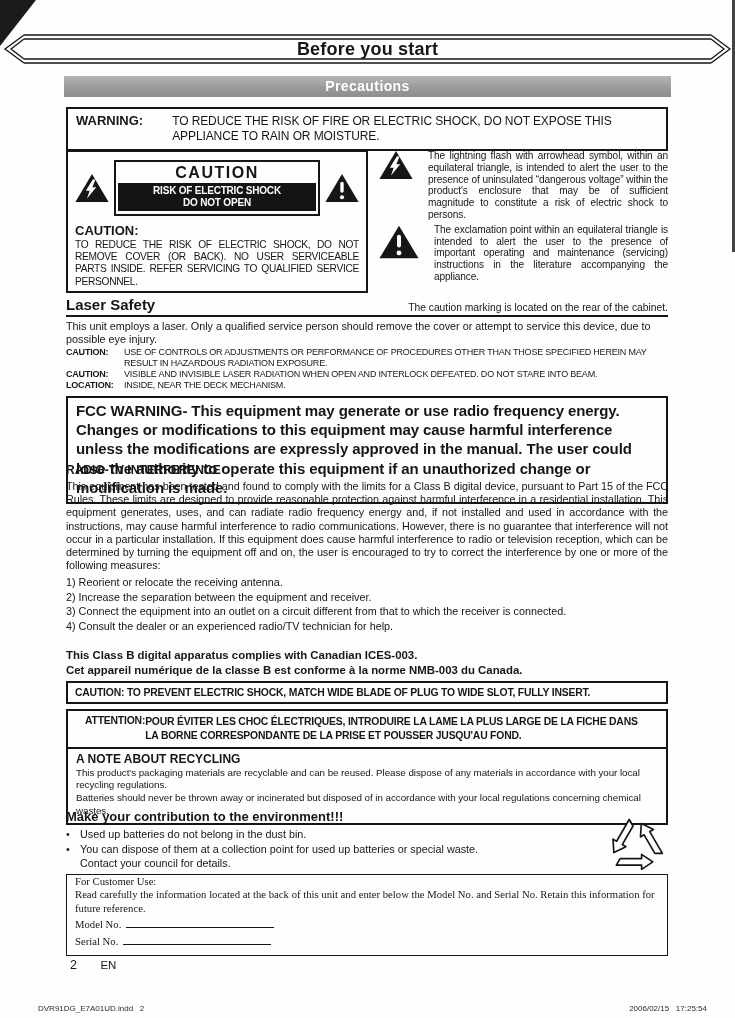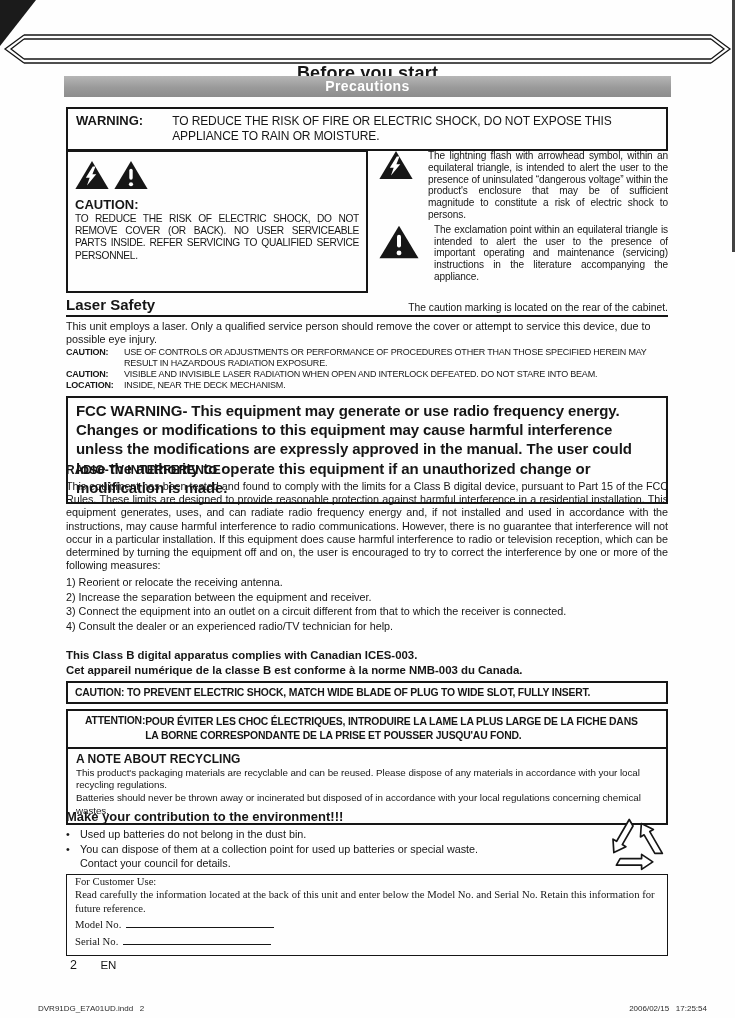--- a/index.html
+++ b/index.html
@@ -9,21 +9,21 @@
 
   
   .artifact-corner { position:absolute; top:0; left:0; width:36px; height:46px;
     background:#1b1b1b; clip-path:polygon(0 0, 100% 0, 0 100%); }
   .artifact-right { position:absolute; top:0; right:0; width:3px; height:252px; background:#222; opacity:.85; }
 
   
   .ribbon { position:absolute; top:32px; left:0; width:735px; height:34px; }
   .ribbon svg { position:absolute; top:0; left:0; }
   .ribbon-title { position:absolute; top:0; left:0; width:100%; height:34px; line-height:34px;
-    text-align:center; font-size:18px; font-weight:bold; letter-spacing:.2px;margin-top:24px; }
+    text-align:center; font-size:18px; font-weight:bold; letter-spacing:.2px; }
 
   .prec-bar { position:absolute; top:76px; left:64px; width:607px; height:21px;
     background:linear-gradient(180deg,#b6b6b6 0%,#9a9a9a 55%,#8d8d8d 100%);
     color:#fff; font-size:14px; font-weight:bold; text-align:center; line-height:21px;
     letter-spacing:.4px; }
 
   .block { position:absolute; left:66px; width:602px; }
 
   .warning-box { top:107px; border:2px solid #161616; padding:4px 8px 5px; display:flex; gap:29px; }
   .warning-label { font-weight:bold; font-size:13px; flex:none; }
@@ -123,20 +123,27 @@
     <span class="warning-text">TO REDUCE THE RISK OF FIRE OR ELECTRIC SHOCK, DO NOT EXPOSE THIS APPLIANCE TO RAIN OR MOISTURE.</span>
   </div>
 
   <div class="block caution-row">
     <div class="caution-left">
       <div class="cl-top">
         <svg class="tri" width="34" height="30" viewBox="0 0 44 38">
           <path d="M22 1 L43.5 37 H0.5 Z" fill="#161616"></path>
           <path d="M23 8 L14 22.5 H19 L15.5 32.5 L27.5 18 H22.5 L26.5 8 Z" fill="#fff"></path>
         </svg>
+        <div class="cl-inner">
+          <div class="cl-caution-big">CAUTION</div>
+          <div class="cl-black">
+            <div>RISK OF ELECTRIC SHOCK</div>
+            <div>DO NOT OPEN</div>
+          </div>
+        </div>
         <svg class="tri" width="34" height="30" viewBox="0 0 44 38">
           <path d="M22 1 L43.5 37 H0.5 Z" fill="#161616"></path>
           <rect x="19.8" y="11" width="4.4" height="14" rx="2.2" fill="#fff"></rect>
           <circle cx="22" cy="31" r="2.7" fill="#fff"></circle>
         </svg>
       </div>
       <div class="cl-cap">CAUTION:</div>
       <div class="cl-text">TO REDUCE THE RISK OF ELECTRIC SHOCK, DO NOT REMOVE COVER (OR BACK). NO USER SERVICEABLE PARTS INSIDE. REFER SERVICING TO QUALIFIED SERVICE PERSONNEL.</div>
     </div>
 

